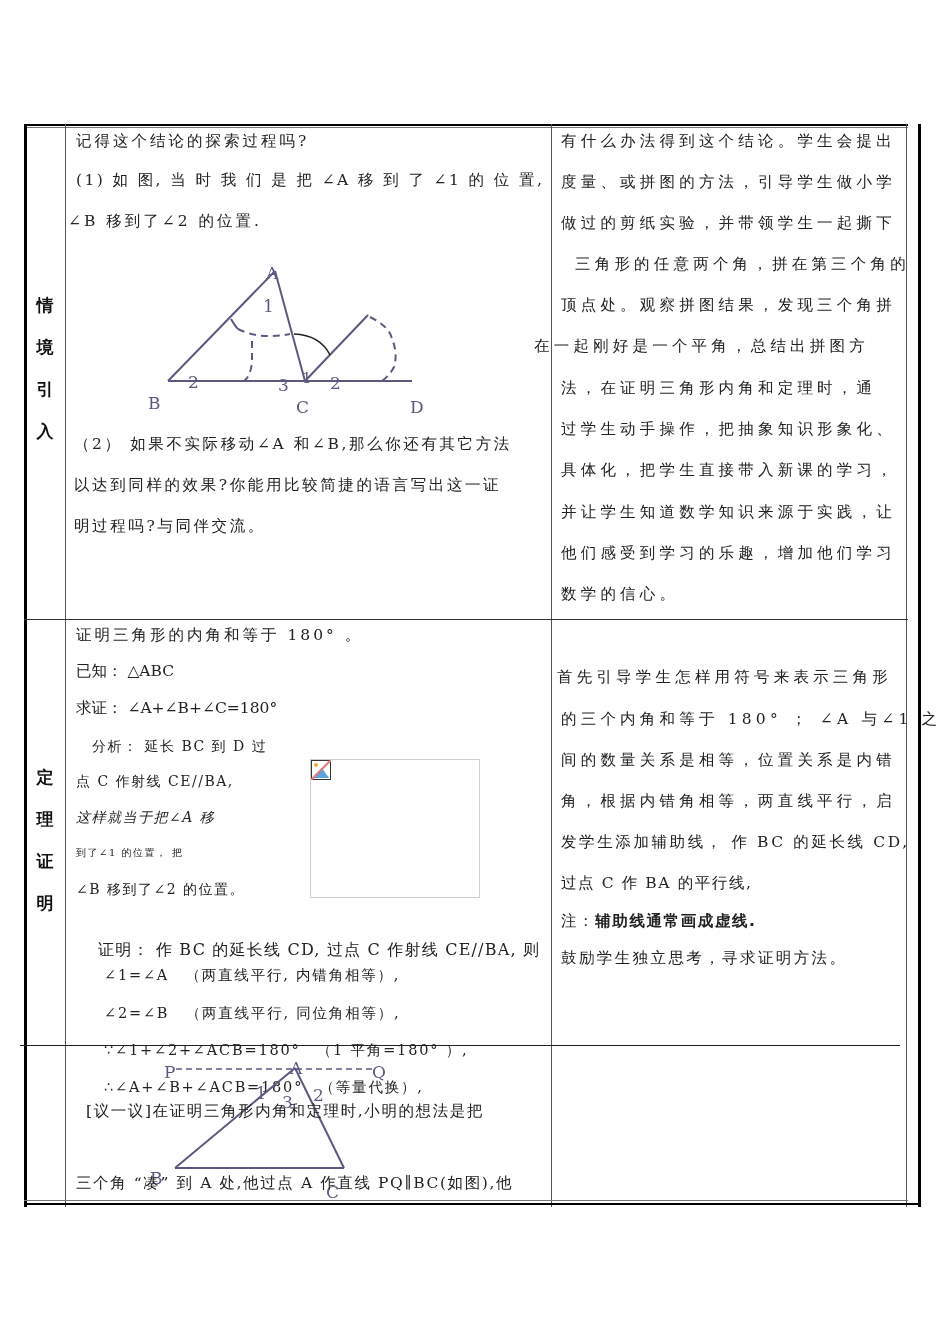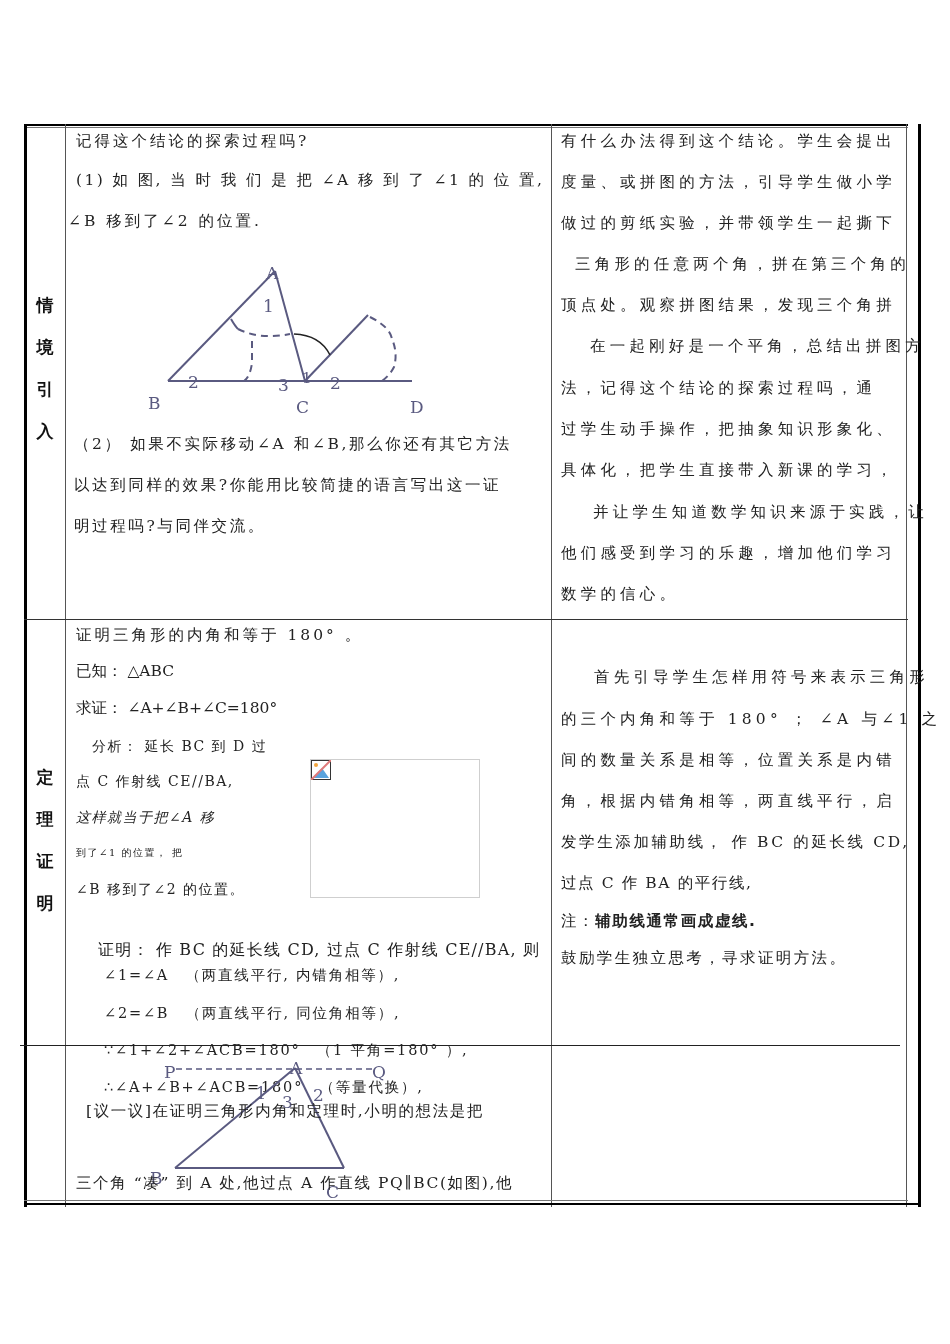--- a/index.html
+++ b/index.html
@@ -72,25 +72,25 @@
 <div class="txt" style="left:74px; top:434px; letter-spacing:2.6px;">（2） 如果不实际移动∠A 和∠B,那么你还有其它方法</div>
 <div class="txt" style="left:74px; top:475px; letter-spacing:2.6px;">以达到同样的效果?你能用比较简捷的语言写出这一证</div>
 <div class="txt" style="left:74px; top:516px; letter-spacing:2.6px;">明过程吗?与同伴交流。</div>
 
 <div>
   <div class="txt spaced2" style="left:561px; top:131px;">有什么办法得到这个结论。学生会提出</div>
   <div class="txt spaced2" style="left:561px; top:172px;">度量、或拼图的方法，引导学生做小学</div>
   <div class="txt spaced2" style="left:561px; top:213px;">做过的剪纸实验，并带领学生一起撕下</div>
   <div class="txt spaced2" style="left:575px; top:254px;">三角形的任意两个角，拼在第三个角的</div>
   <div class="txt spaced2" style="left:561px; top:295px;">顶点处。观察拼图结果，发现三个角拼</div>
-  <div class="txt spaced2" style="left:590px; top:336px;">在一起刚好是一个平角，总结出拼图方</div>
-  <div class="txt spaced2" style="left:561px; top:378px;">法，记得这个结论的探索过程吗，通</div>
+  <div class="txt spaced2" style="left:534px; top:336px;">在一起刚好是一个平角，总结出拼图方</div>
+  <div class="txt spaced2" style="left:561px; top:378px;">法，在证明三角形内角和定理时，通</div>
   <div class="txt spaced2" style="left:561px; top:419px;">过学生动手操作，把抽象知识形象化、</div>
   <div class="txt spaced2" style="left:561px; top:460px;">具体化，把学生直接带入新课的学习，</div>
-  <div class="txt spaced2" style="left:561px; top:502px;margin-left:32px;">并让学生知道数学知识来源于实践，让</div>
+  <div class="txt spaced2" style="left:561px; top:502px;">并让学生知道数学知识来源于实践，让</div>
   <div class="txt spaced2" style="left:561px; top:543px;">他们感受到学习的乐趣，增加他们学习</div>
   <div class="txt spaced2" style="left:561px; top:584px;">数学的信心。</div>
 </div>
 
 <div class="label-col" style="top:756px;">
   <div>定</div>
   <div>理</div>
   <div>证</div>
   <div>明</div>
 </div>
@@ -134,21 +134,21 @@
   <text x="132" y="56" font-size="17" fill="#5a5a80">3</text>
   <text x="163" y="49" font-size="17" fill="#5a5a80">2</text>
   <text x="0" y="132" font-size="17" fill="#5a5a80">B</text>
   <text x="176" y="146" font-size="17" fill="#5a5a80">C</text>
 </svg>
 
 <div class="txt" style="left:86px; top:1101px; letter-spacing:1.6px;text-align:right;">[议一议]在证明三角形内角和定理时,小明的想法是把</div>
 <div class="txt" style="left:76px; top:1173px; letter-spacing:1.6px;">三个角 “凑” 到 A 处,他过点 A 作直线 PQ∥BC(如图),他</div>
 
 <div>
-  <div class="txt spaced2" style="left:594px; top:667px;">首先引导学生怎样用符号来表示三角形</div>
+  <div class="txt spaced2" style="left:557px; top:667px;">首先引导学生怎样用符号来表示三角形</div>
   <div class="txt spaced2" style="left:561px; top:709px;">的三个内角和等于 180° ； ∠A 与∠1 之</div>
   <div class="txt spaced2" style="left:561px; top:750px;">间的数量关系是相等，位置关系是内错</div>
   <div class="txt spaced2" style="left:561px; top:791px;">角，根据内错角相等，两直线平行，启</div>
   <div class="txt" style="left:561px; top:832px; letter-spacing:2.6px;text-align:right;">发学生添加辅助线， 作 BC 的延长线 CD,</div>
   <div class="txt" style="left:561px; top:873px; letter-spacing:1.6px;">过点 C 作 BA 的平行线,</div>
   <div class="txt" style="left:561px; top:911px; letter-spacing:1.6px;">
     <span>注：</span><span class="bold">辅助线通常画成虚线.</span>
   </div>
   <div class="txt" style="left:561px; top:948px; letter-spacing:2.4px;">鼓励学生独立思考，寻求证明方法。</div>
 </div>

